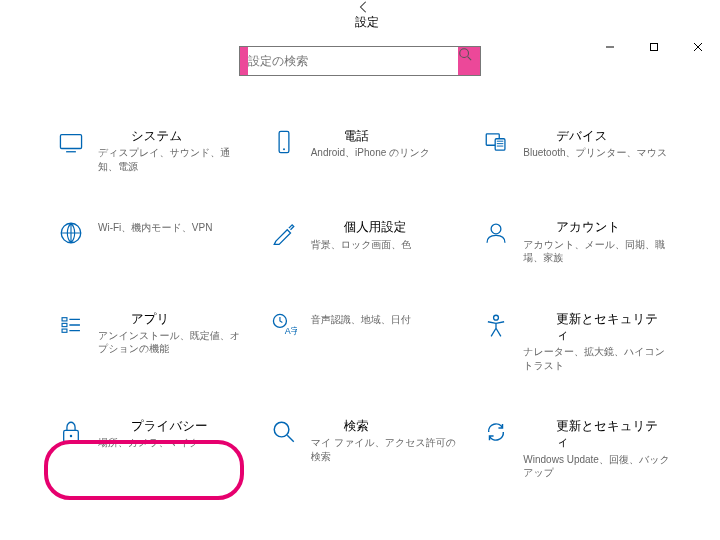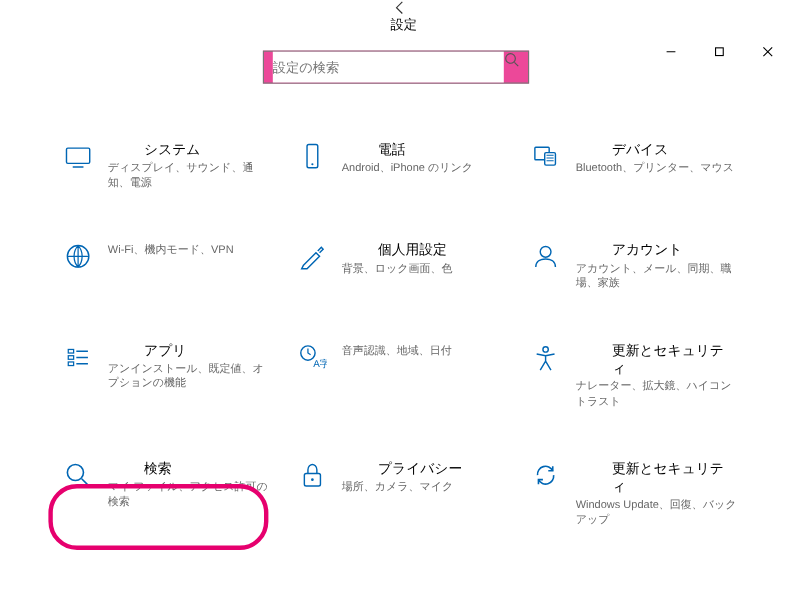--- a/index.html
+++ b/index.html
@@ -241,47 +241,47 @@
     </span>
     <div class="tile-text">
       <div class="tile-title">更新とセキュリティ</div>
       <div class="tile-desc">ナレーター、拡大鏡、ハイコントラスト</div>
     </div>
   </div>
 
   <div class="tile">
     <span class="tile-icon">
       <svg viewBox="0 0 32 32">
-          <circle cx="13" cy="13" r="9" stroke="currentColor" stroke-width="1.8" fill="none"></circle>
-          <path d="M20 20 L28 28" stroke="currentColor" stroke-width="1.8"></path>
-        </svg>
-    </span>
-    <div class="tile-text">
-      <div class="tile-title">検索</div>
-      <div class="tile-desc">マイ ファイル、アクセス許可の検索</div>
-    </div>
-  </div>
-
-  <div class="tile">
-    <span class="tile-icon">
-      <svg viewBox="0 0 32 32">
           <rect x="7" y="14" width="18" height="14" rx="2" stroke="currentColor" stroke-width="1.6" fill="none"></rect>
           <path d="M11 14 V10 C11 6 14 4 16 4 C18 4 21 6 21 10 V14" stroke="currentColor" stroke-width="1.6" fill="none"></path>
           <circle cx="16" cy="21" r="1.5" fill="currentColor"></circle>
         </svg>
     </span>
     <div class="tile-text">
       <div class="tile-title">プライバシー</div>
       <div class="tile-desc">場所、カメラ、マイク</div>
     </div>
   </div>
 
   <div class="tile">
     <span class="tile-icon">
       <svg viewBox="0 0 32 32">
+          <circle cx="13" cy="13" r="9" stroke="currentColor" stroke-width="1.8" fill="none"></circle>
+          <path d="M20 20 L28 28" stroke="currentColor" stroke-width="1.8"></path>
+        </svg>
+    </span>
+    <div class="tile-text">
+      <div class="tile-title">検索</div>
+      <div class="tile-desc">マイ ファイル、アクセス許可の検索</div>
+    </div>
+  </div>
+
+  <div class="tile">
+    <span class="tile-icon">
+      <svg viewBox="0 0 32 32">
           <path d="M7 16 A9 9 0 0 1 24 11 M25 16 A9 9 0 0 1 8 21" stroke="currentColor" stroke-width="1.8" fill="none"></path>
           <path d="M24 6 V11 H19 M8 26 V21 H13" stroke="currentColor" stroke-width="1.8" fill="none"></path>
         </svg>
     </span>
     <div class="tile-text">
       <div class="tile-title">更新とセキュリティ</div>
       <div class="tile-desc">Windows Update、回復、バックアップ</div>
     </div>
   </div>
 

